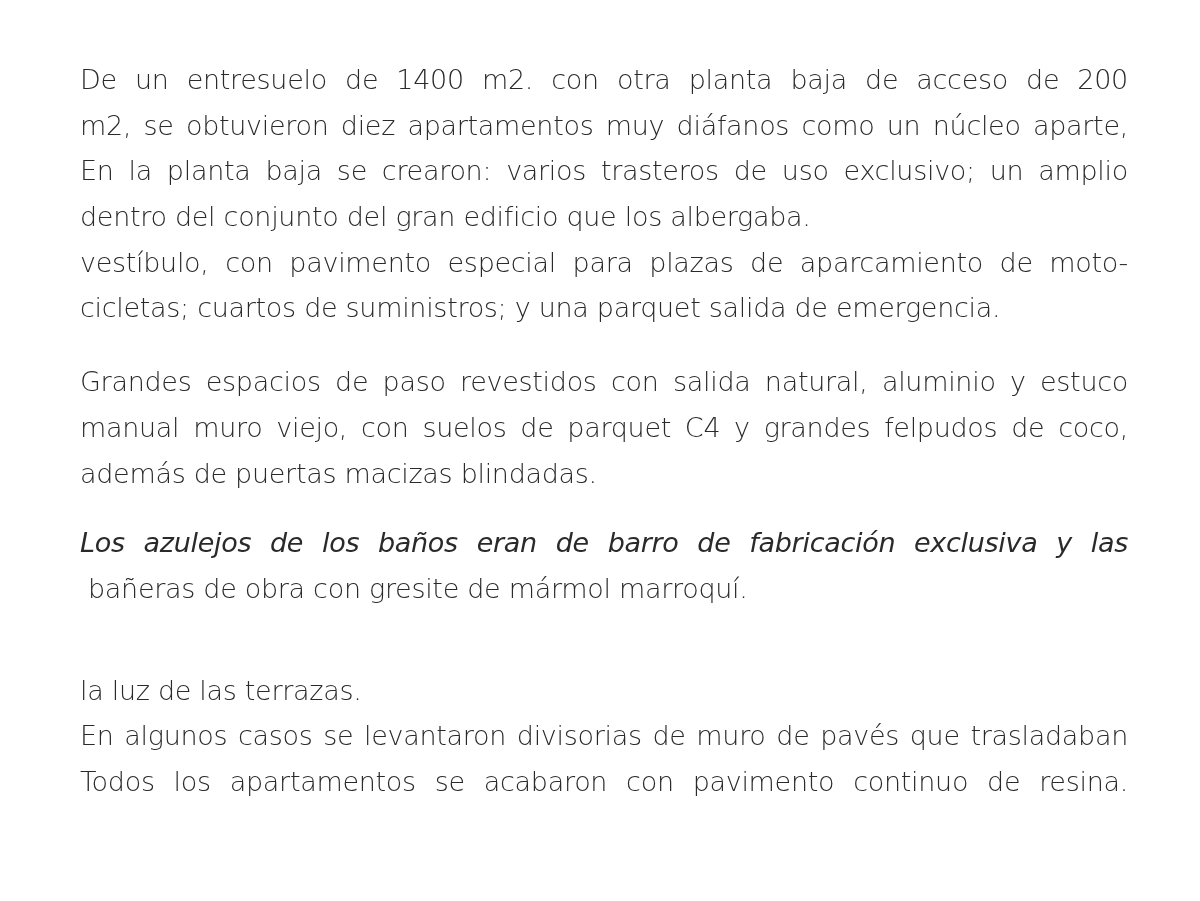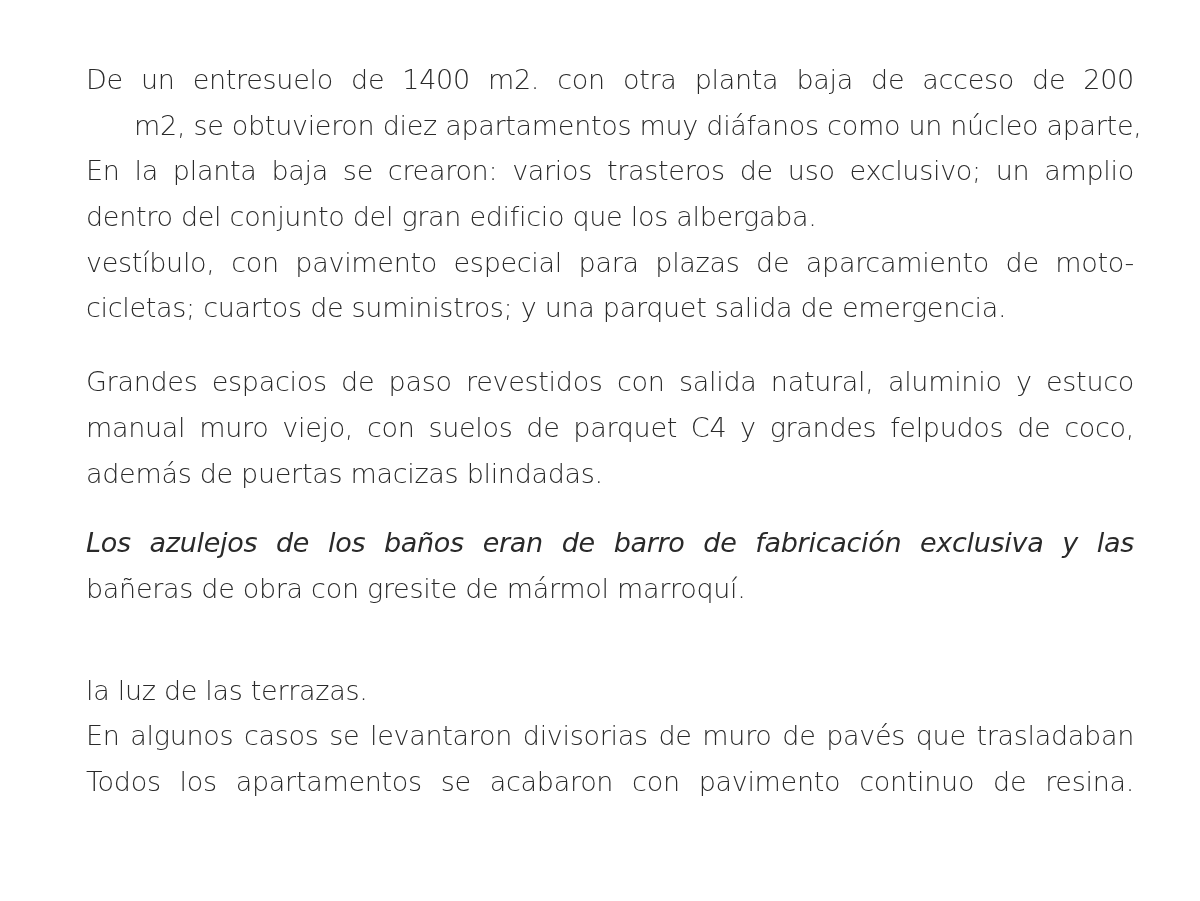--- a/index.html
+++ b/index.html
@@ -10,21 +10,21 @@
     body {
       width: 1200px;
       height: 901px;
       position: relative;
       overflow: hidden;
       font-family: "DejaVu Sans", sans-serif;
       color: #2a2a2a;
     }
     .page {
       position: absolute;
-      left: 86px;
+      left: 80px;
       top: 57px;
       width: 1048px;
     }
     .para {
       margin: 0;
     }
     .line {
       display: block;
       height: 45.7px;
       line-height: 45.7px;
@@ -42,40 +42,40 @@
     .gap-sm { height: 28px; }
     .gap-md { height: 24px; }
   </style>
 </head>
 <body>
 
 <div class="page">
 
   <div class="para">
     <span class="line" style="display: block; width: auto;">De un entresuelo de 1400 m2. con otra planta baja de acceso de 200</span>
-    <span class="line" style="display: block; width: auto; margin-left: 48px;">m2, se obtuvieron diez apartamentos muy diáfanos como un núcleo aparte,</span>
+    <span class="line" style="display: block; width: auto;">m2, se obtuvieron diez apartamentos muy diáfanos como un núcleo aparte,</span>
     <span class="line" style="display: block; width: auto;">En la planta baja se crearon: varios trasteros de uso exclusivo; un amplio</span>
     <span class="line last" style="display: block; width: auto;">dentro del conjunto del gran edificio que los albergaba.</span>
     <span class="line" style="display: block; width: auto;">vestíbulo, con pavimento especial para plazas de aparcamiento de moto-</span>
     <span class="line last" style="display: block; width: auto;">cicletas; cuartos de suministros; y una parquet salida de emergencia.</span>
   </div>
 
   <div class="gap-sm"></div>
 
   <div class="para">
     <span class="line" style="display: block; width: auto;">Grandes espacios de paso revestidos con salida natural, aluminio y estuco</span>
     <span class="line" style="display: block; width: auto;">manual muro viejo, con suelos de parquet  C4 y grandes felpudos de coco,</span>
     <span class="line last" style="display: block; width: auto;">además de puertas macizas blindadas.</span>
   </div>
 
   <div class="gap-md"></div>
 
   <div class="para">
     <span class="line" style="display: block; width: auto; font-style: italic;">Los azulejos de los baños eran de barro de fabricación exclusiva y las</span>
-    <span class="line last" style="display: block; width: auto;">bañeras de obra con gresite de mármol marroquí.</span>
+    <span class="line last" style="display: block; width: auto; margin-left: 8px;">bañeras de obra con gresite de mármol marroquí.</span>
   </div>
 
   <div class="gap-sm"></div>
 
 
   <div class="gap-sm"></div>
 
   <div class="para">
     <span class="line last" style="display: block; width: auto;">la luz de las terrazas.</span>
     <span class="line" style="display: block; width: auto;">En algunos casos se levantaron divisorias de muro de pavés que trasladaban</span>

